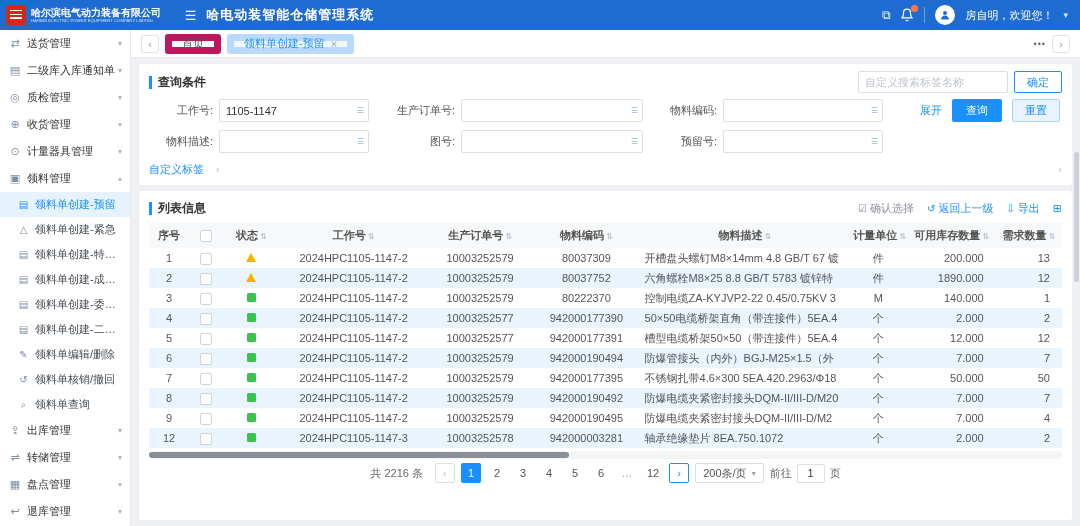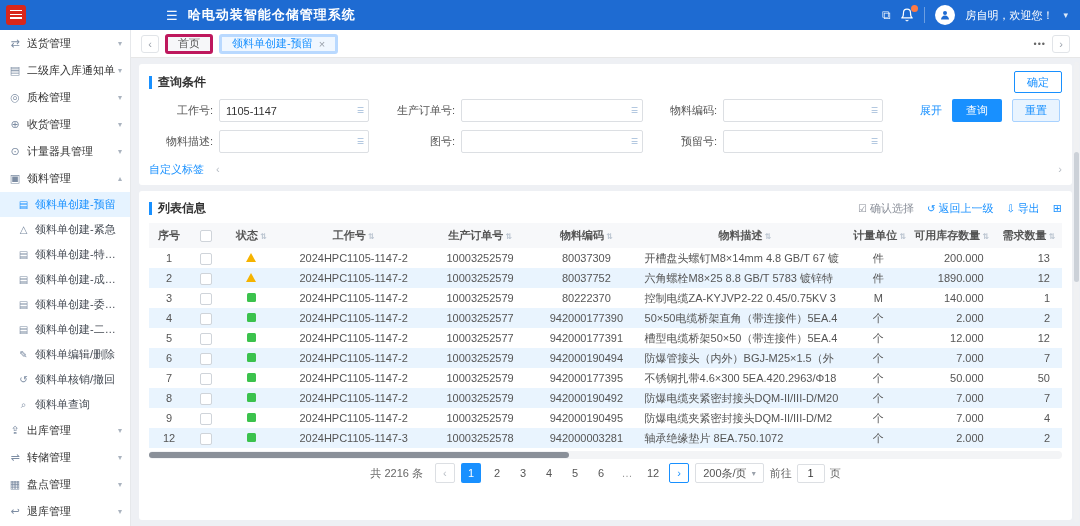--- a/index.html
+++ b/index.html
@@ -31,21 +31,21 @@
 .sb-label{flex:1;overflow:hidden;text-overflow:ellipsis}
 .sb-caret{color:#aab3bf;font-size:8px;margin-left:3px}
 .sb-sub-item{display:flex;align-items:center;height:25px;padding:0 6px 0 17px;cursor:pointer;color:#454b54;white-space:nowrap}
 .sb-sub-item .sb-ic{width:13px;font-size:10px}
 .sb-sub-item.active{background:#e6f3ff;color:#1890ff}
 .sb-sub-item.active .sb-ic{color:#1890ff}
 
 .main{flex:1;display:flex;flex-direction:column;min-width:0;position:relative}
 .tabbar{height:28px;background:#fff;border-bottom:1px solid #e7e7e7;display:flex;align-items:center;gap:6px;padding:0 10px;flex:none}
 .tab-nav{width:18px;height:18px;border:1px solid #e1e4e8;border-radius:3px;display:flex;align-items:center;justify-content:center;color:#9aa1ab;font-size:11px;background:#fff;cursor:pointer;flex:none}
-.tab{height:20px;display:flex;align-items:center;gap:6px;padding:0 10px;background:#f6f7f9;border:3px solid #be185d;border-radius:3px;font-size:11px;color:#555;cursor:pointer;white-space:nowrap}
+.tab{height:20px;display:flex;align-items:center;gap:6px;padding:0 10px;background:#f6f7f9;border:7px solid #be185d;border-radius:3px;font-size:11px;color:#555;cursor:pointer;white-space:nowrap}
 .tab.active{color:#1890ff;background:#f0f7ff;border-color:#b9d9ff}
 .tab-close{font-size:11px;color:#9aa1ab;cursor:pointer}
 .tab-more{margin-left:auto;color:#666;font-size:9px;letter-spacing:1px;cursor:pointer}
 .content{flex:1;padding:6px 8px;display:flex;flex-direction:column;gap:6px;min-height:0;overflow:hidden}
 .panel{background:#fff;border-radius:3px;padding:6px 10px}
 .panel-head{display:flex;align-items:center;height:24px}
 .panel-title{font-size:12px;font-weight:bold;color:#333;border-left:3px solid #1890ff;padding-left:6px;line-height:13px;white-space:nowrap}
 
 .q-head-right{margin-left:auto;display:flex;align-items:center;gap:6px}
 .tag-input{width:150px;height:22px;border:1px solid #dcdfe3;border-radius:2px;padding:0 6px;font-size:11px;color:#333;outline:none;font-family:inherit}
@@ -101,20 +101,24 @@
 </head>
 <body>
 
 <div class="app">
 
   <header class="topbar">
     <div class="logo-wrap">
       <div class="logo-mark">
           <span class="logo-lines"></span>
         </div>
+      <div class="logo-text">
+        <div class="logo-cn">哈尔滨电气动力装备有限公司</div>
+        <div class="logo-en">HARBIN ELECTRIC POWER EQUIPMENT COMPANY LIMITED</div>
+      </div>
     </div>
     <span class="collapse-btn">☰</span>
     <div class="app-title">哈电动装智能仓储管理系统</div>
     <div class="hd-spacer"></div>
     <span class="hd-icon">⧉</span>
     <span class="hd-bell">
       <svg width="14" height="14" viewBox="0 0 24 24" fill="none" stroke="#ffffff" stroke-width="2" stroke-linecap="round" stroke-linejoin="round">
           <path d="M18 8a6 6 0 1 0-12 0c0 7-3 9-3 9h18s-3-2-3-9"></path>
           <path d="M13.7 21a2 2 0 0 1-3.4 0"></path>
         </svg>
@@ -240,20 +244,21 @@
           <div class="tab-more">•••</div>
           <div class="tab-nav">›</div>
         </div>
 
       <div class="content">
 
         <section class="panel query-panel">
           <div class="panel-head">
             <div class="panel-title">查询条件</div>
             <div class="q-head-right">
+              <input class="tag-input" placeholder="自定义搜索标签名称" style="">
               <button class="btn-confirm">确定</button>
             </div>
           </div>
           <div class="query-grid" id="query-grid">
               <label class="q-label">工作号:</label>
               <div class="inp">
                 <input value="1105-1147" style="">
                 <span class="inp-icon">☰</span>
               </div>
               <label class="q-label">生产订单号:</label>

